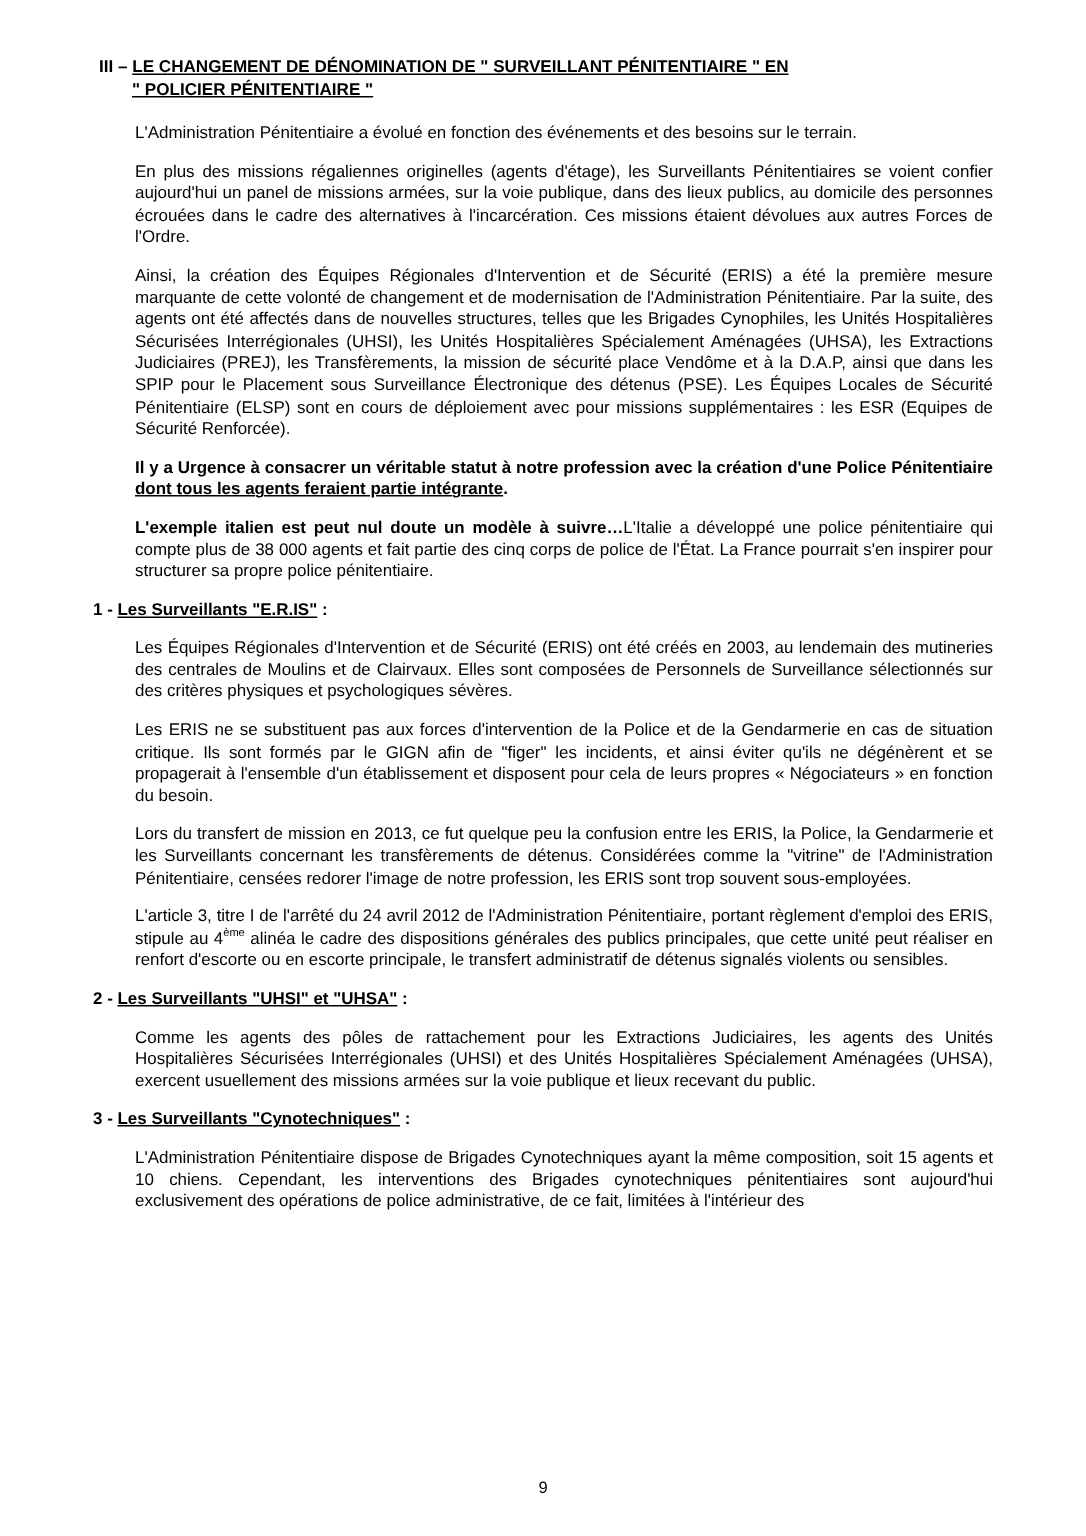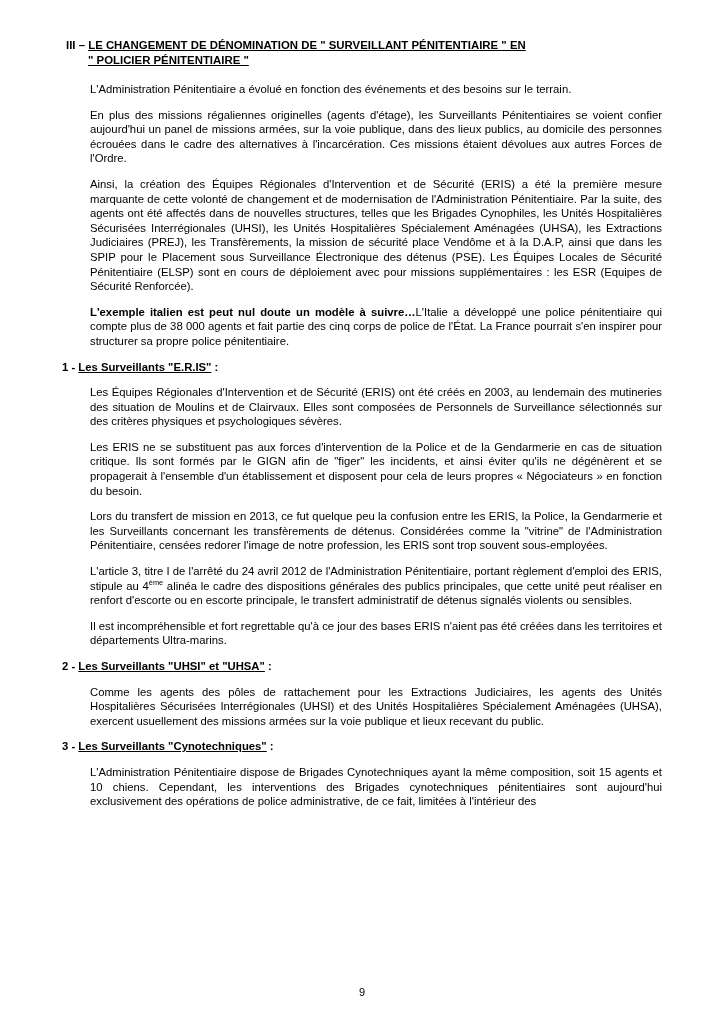--- a/index.html
+++ b/index.html
@@ -85,34 +85,34 @@
     <span class="numeral">III</span><span> – </span><span class="u">LE CHANGEMENT DE DÉNOMINATION DE " SURVEILLANT PÉNITENTIAIRE " EN</span>
     <span class="line2 u">" POLICIER PÉNITENTIAIRE "</span>
   </div>
 
   <p>L'Administration Pénitentiaire a évolué en fonction des événements et des besoins sur le terrain.</p>
 
   <p>En plus des missions régaliennes originelles (agents d'étage), les Surveillants Pénitentiaires se voient confier aujourd'hui un panel de missions armées, sur la voie publique, dans des lieux publics, au domicile des personnes écrouées dans le cadre des alternatives à l'incarcération. Ces missions étaient dévolues aux autres Forces de l'Ordre.</p>
 
   <p>Ainsi, la création des Équipes Régionales d'Intervention et de Sécurité (ERIS) a été la première mesure marquante de cette volonté de changement et de modernisation de l'Administration Pénitentiaire. Par la suite, des agents ont été affectés dans de nouvelles structures, telles que les Brigades Cynophiles, les Unités Hospitalières Sécurisées Interrégionales (UHSI), les Unités Hospitalières Spécialement Aménagées (UHSA), les Extractions Judiciaires (PREJ), les Transfèrements, la mission de sécurité place Vendôme et à la D.A.P, ainsi que dans les SPIP pour le Placement sous Surveillance Électronique des détenus (PSE). Les Équipes Locales de Sécurité Pénitentiaire (ELSP) sont en cours de déploiement avec pour missions supplémentaires : les ESR (Equipes de Sécurité Renforcée).</p>
 
+  <p><span class="bold">Il y a Urgence à consacrer un véritable statut à notre profession avec la création d'une Police Pénitentiaire </span><span class="bold ul">dont tous les agents feraient partie intégrante</span><span class="bold">.</span></p>
 
   <p><span class="bold">L'exemple italien est peut nul doute un modèle à suivre…</span><span>L'Italie a développé une police pénitentiaire qui compte plus de 38 000 agents et fait partie des cinq corps de police de l'État. La France pourrait s'en inspirer pour structurer sa propre police pénitentiaire.</span></p>
 
   <div class="subhead"><span>1 - </span><span class="ul">Les Surveillants "E.R.IS"</span><span> :</span></div>
 
-  <p>Les Équipes Régionales d'Intervention et de Sécurité (ERIS) ont été créés en 2003, au lendemain des mutineries des situation de Moulins et de Clairvaux. Elles sont composées de Personnels de Surveillance sélectionnés sur des critères physiques et psychologiques sévères.</p>
+  <p>Les Équipes Régionales d'Intervention et de Sécurité (ERIS) ont été créés en 2003, au lendemain des mutineries des centrales de Moulins et de Clairvaux. Elles sont composées de Personnels de Surveillance sélectionnés sur des critères physiques et psychologiques sévères.</p>
 
   <p>Les ERIS ne se substituent pas aux forces d'intervention de la Police et de la Gendarmerie en cas de situation critique. Ils sont formés par le GIGN afin de "figer" les incidents, et ainsi éviter qu'ils ne dégénèrent et se propagerait à l'ensemble d'un établissement et disposent pour cela de leurs propres « Négociateurs » en fonction du besoin.</p>
 
   <p>Lors du transfert de mission en 2013, ce fut quelque peu la confusion entre les ERIS, la Police, la Gendarmerie et les Surveillants concernant les transfèrements de détenus. Considérées comme la "vitrine" de l'Administration Pénitentiaire, censées redorer l'image de notre profession, les ERIS sont trop souvent sous-employées.</p>
 
   <p><span>L'article 3, titre I de l'arrêté du 24 avril 2012 de l'Administration Pénitentiaire, portant règlement d'emploi des ERIS, stipule au 4</span><sup>ème</sup><span> alinéa le cadre des dispositions générales des publics principales, que cette unité peut réaliser en renfort d'escorte ou en escorte principale, le transfert administratif de détenus signalés violents ou sensibles.</span></p>
 
-  <p>Il est incompréhensible et fort regrettable qu'à ce jour des bases ERIS n'aient pas été créées dans les territoires et départements Ultra-marins.</p>
 
   <div class="subhead"><span>2 - </span><span class="ul">Les Surveillants "UHSI" et "UHSA"</span><span> :</span></div>
 
   <p>Comme les agents des pôles de rattachement pour les Extractions Judiciaires, les agents des Unités Hospitalières Sécurisées Interrégionales (UHSI) et des Unités Hospitalières Spécialement Aménagées (UHSA), exercent usuellement des missions armées sur la voie publique et lieux recevant du public.</p>
 
   <div class="subhead"><span>3 - </span><span class="ul">Les Surveillants "Cynotechniques"</span><span> :</span></div>
 
   <p>L'Administration Pénitentiaire dispose de Brigades Cynotechniques ayant la même composition, soit 15 agents et 10 chiens. Cependant, les interventions des Brigades cynotechniques pénitentiaires sont aujourd'hui exclusivement des opérations de police administrative, de ce fait, limitées à l'intérieur des</p>
 
   <div class="pagenum">9</div>

